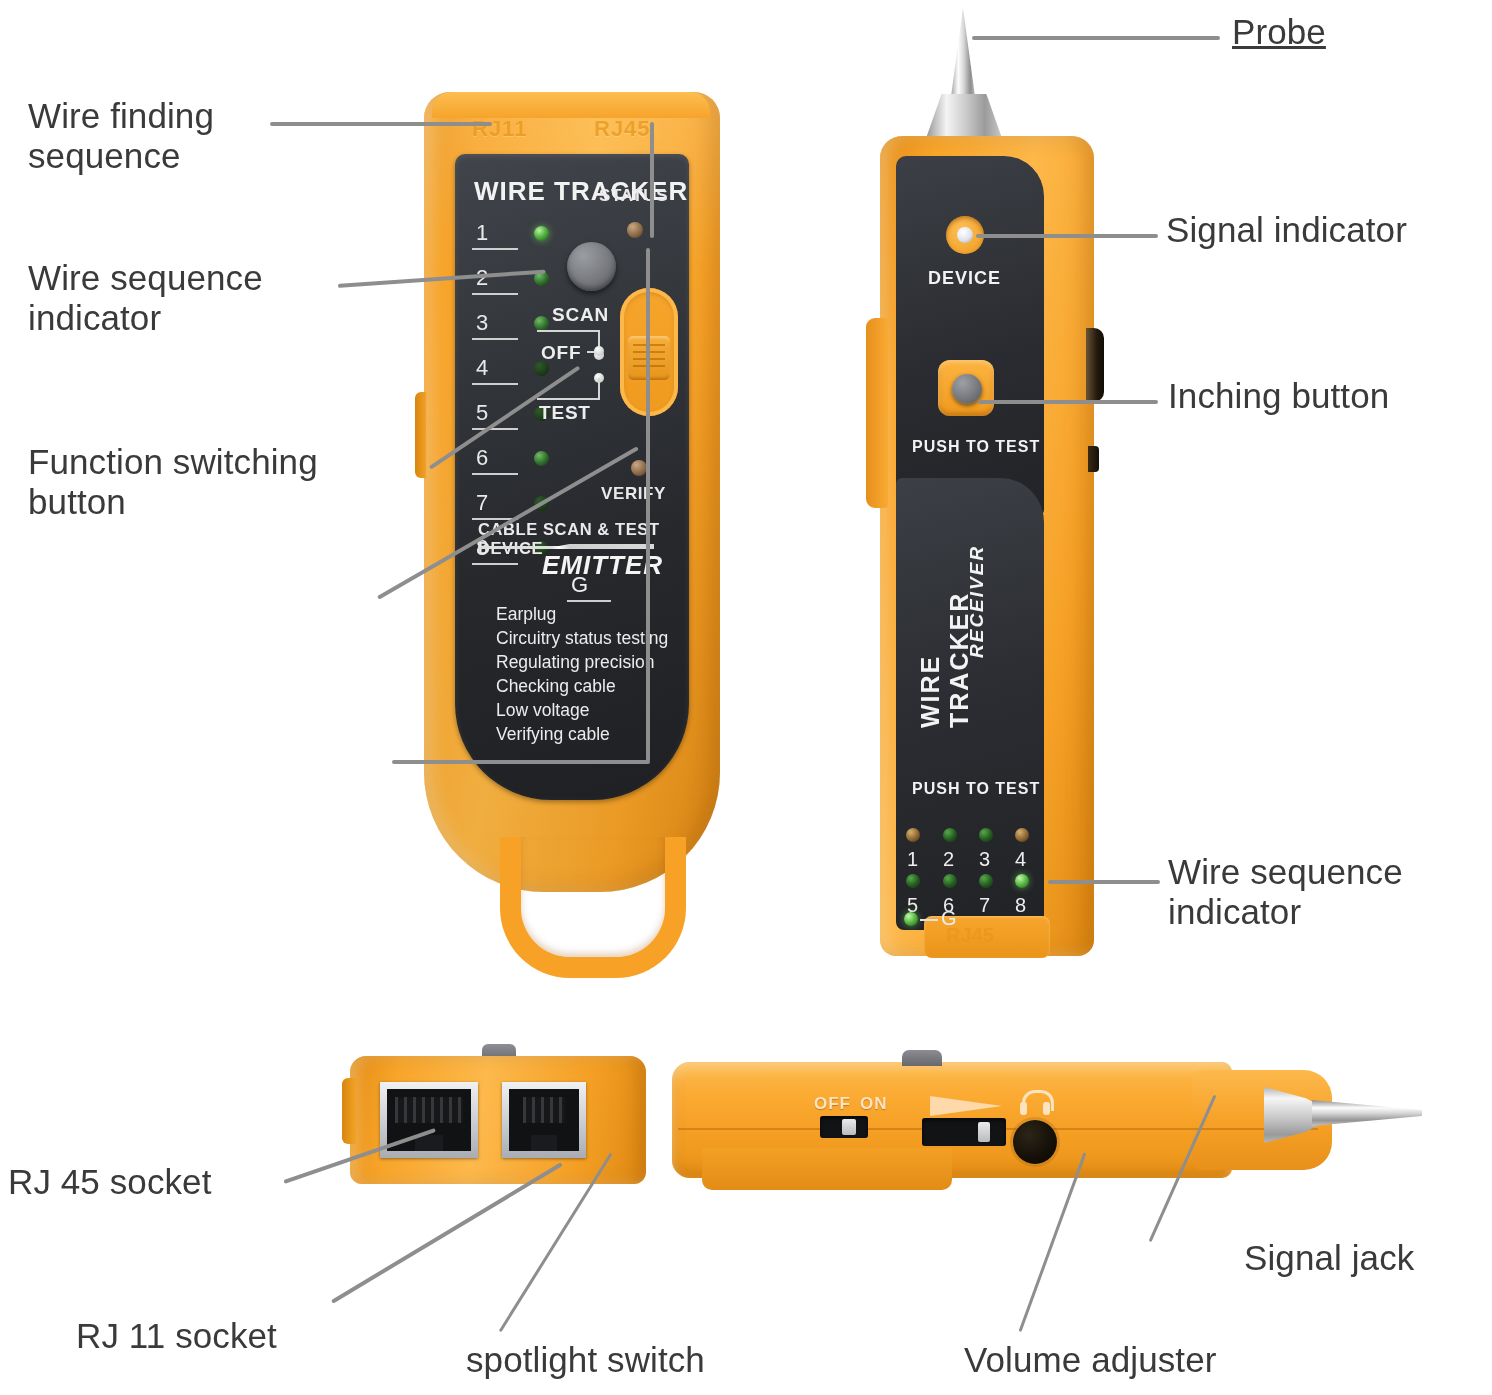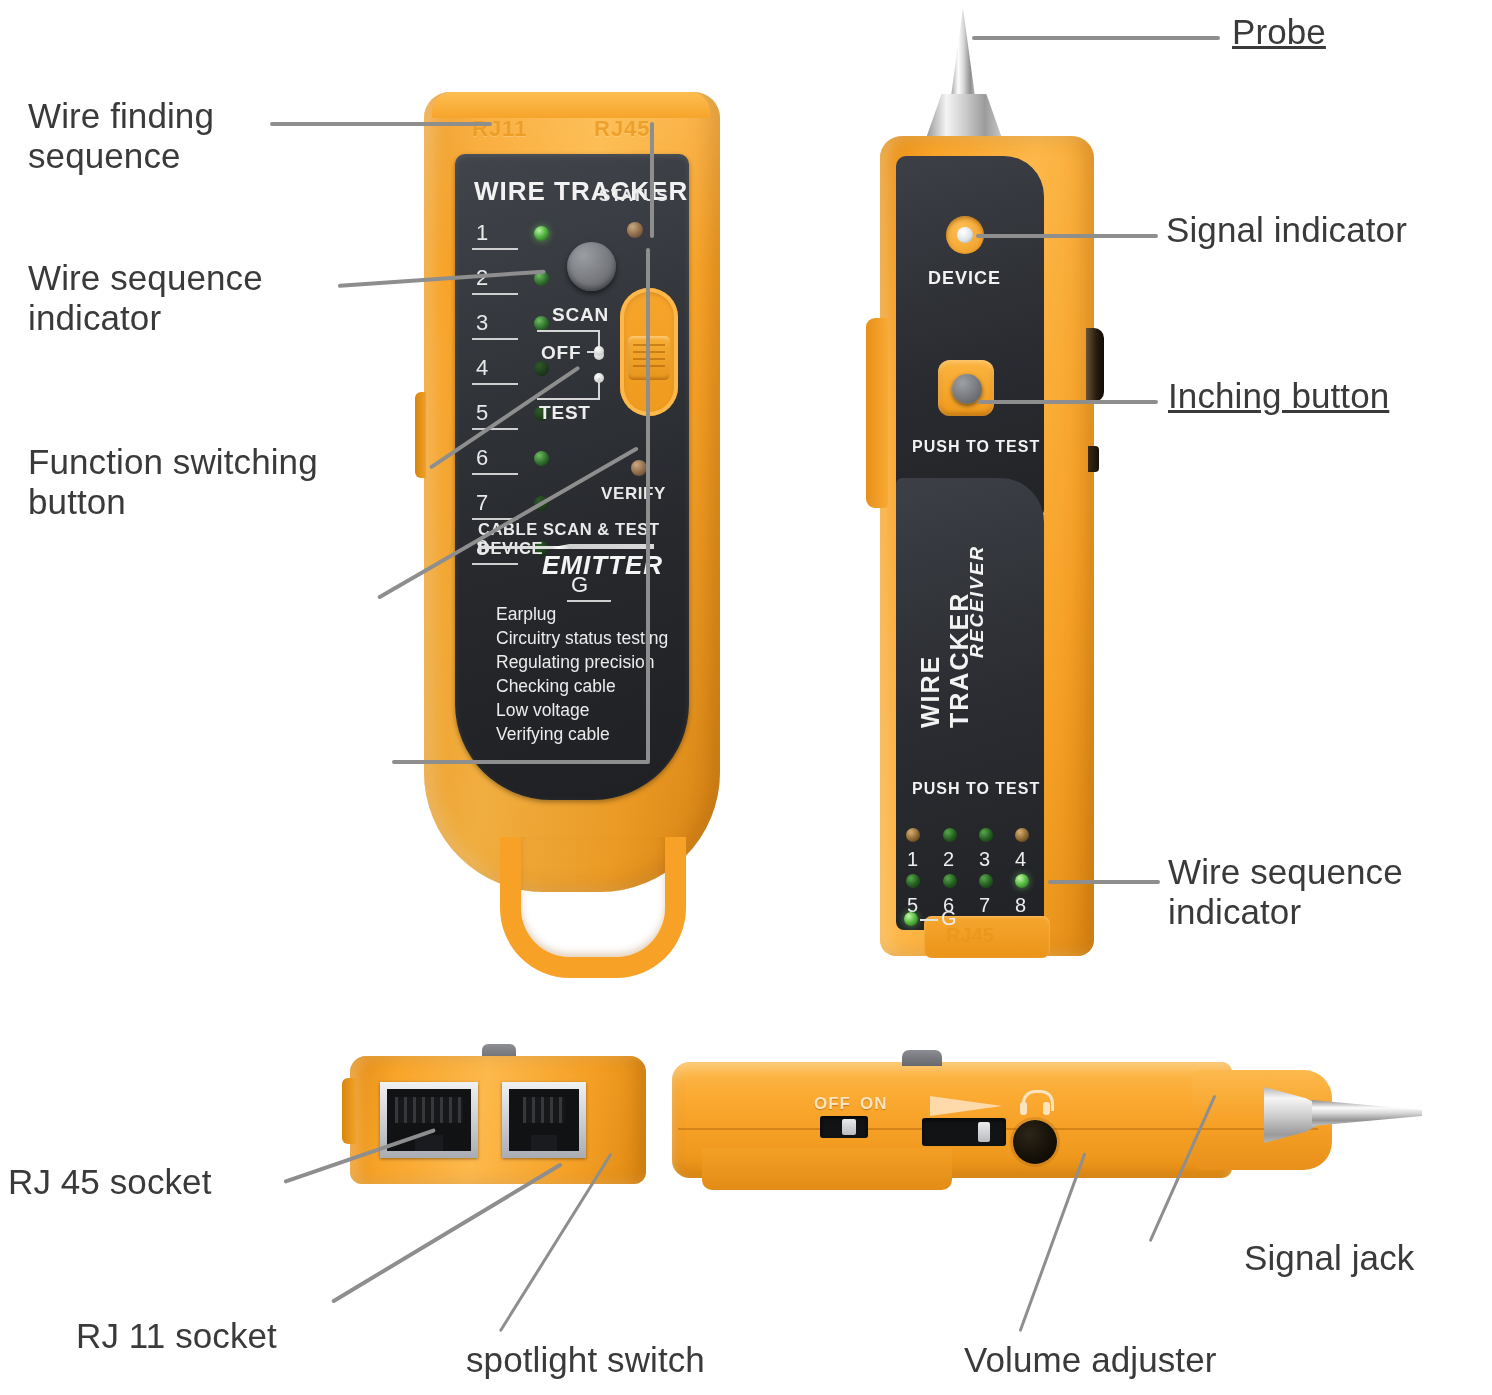--- a/index.html
+++ b/index.html
@@ -410,21 +410,21 @@
 
   <div class="label" style="left:28px;top:442px;width:400px;">Function switching
 button</div>
 
 
 
   <div class="label r" style="left:1232px;top:12px;text-decoration:underline;">Probe</div>
 
   <div class="label r" style="left:1166px;top:210px;">Signal indicator</div>
 
-  <div class="label r" style="left:1168px;top:376px;text-decoration:underline;">Inching button</div>
+  <div class="label r" style="left:1168px;top:376px;">Inching button</div>
 
   <div class="label r" style="left:1168px;top:852px;width:320px;">Wire sequence
 indicator</div>
 
   <div class="label" style="left:8px;top:1162px;">RJ 45 socket</div>
 
   <div class="label" style="left:76px;top:1316px;">RJ 11 socket</div>
 
   <div class="label" style="left:466px;top:1340px;">spotlight switch</div>
 

